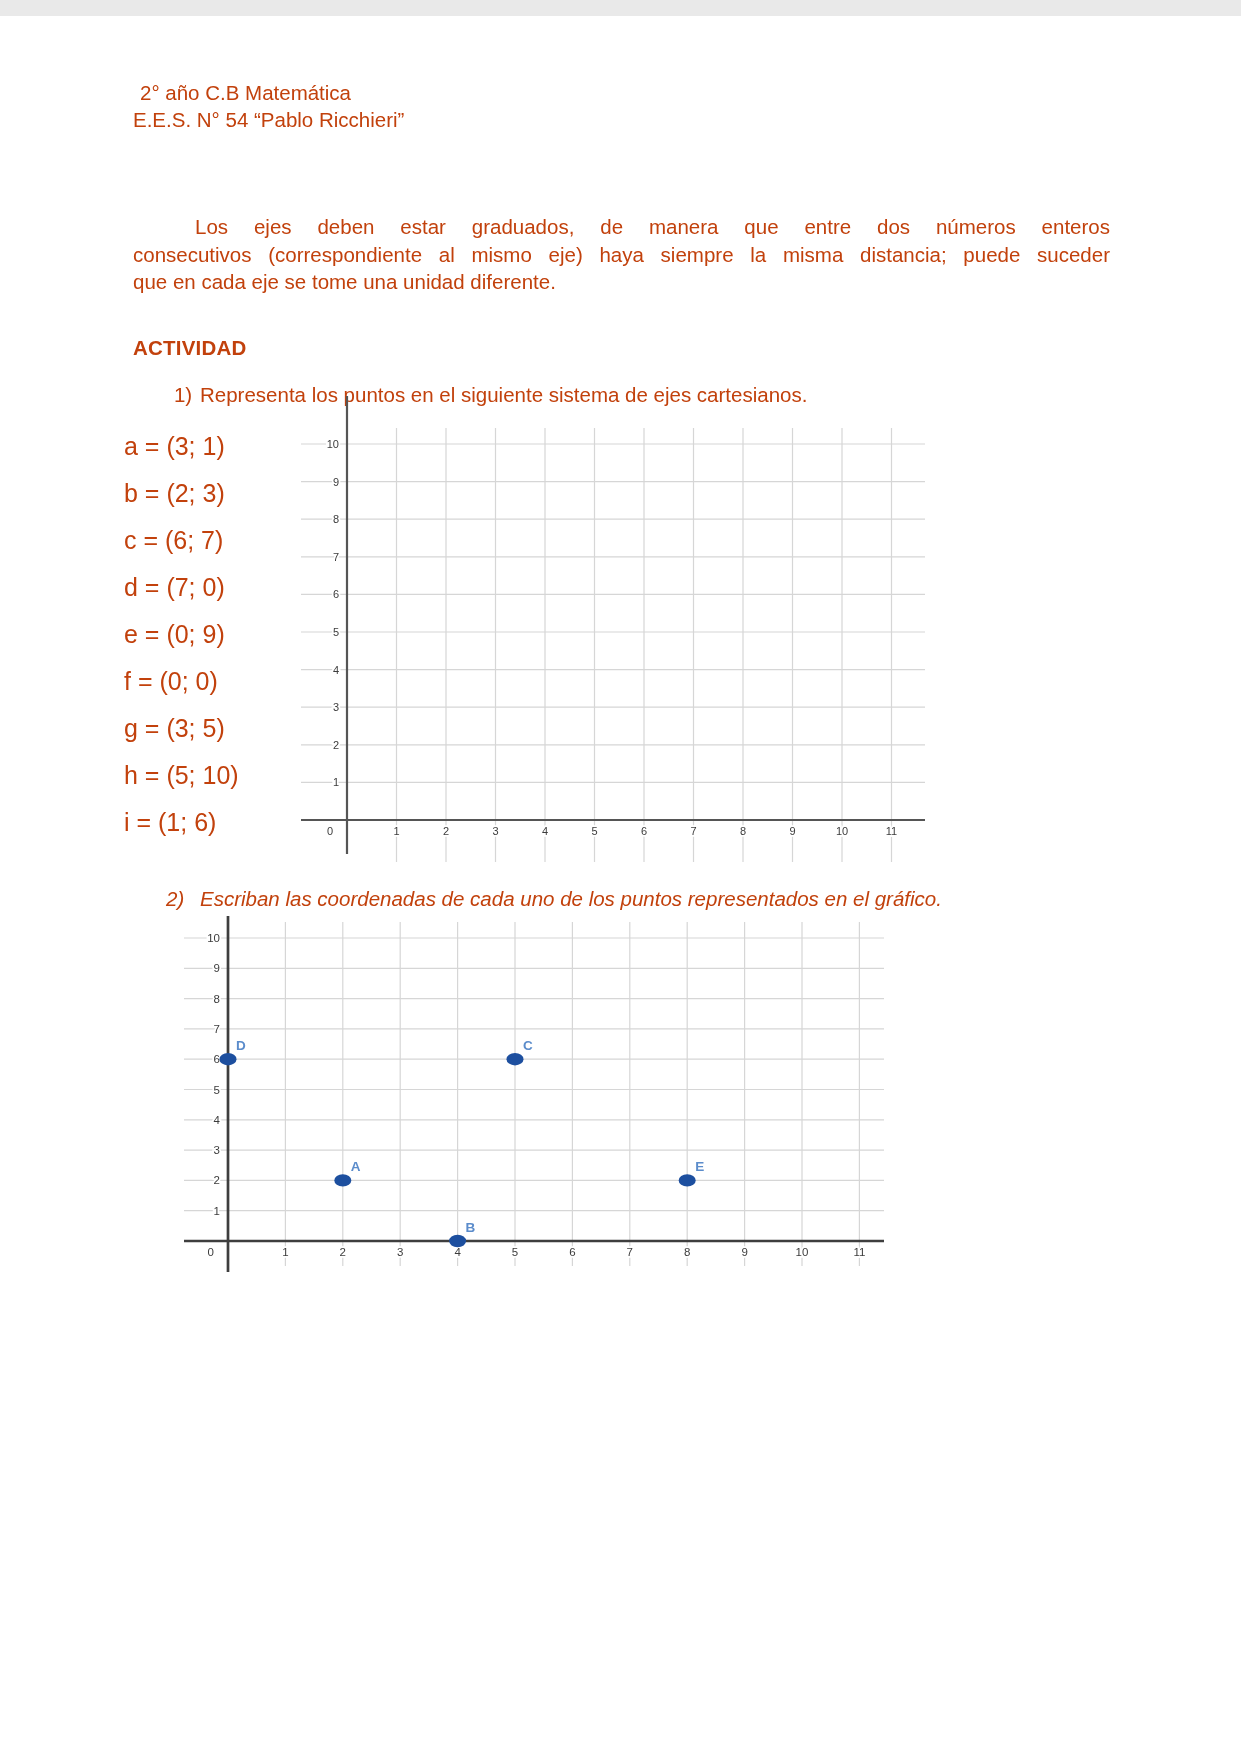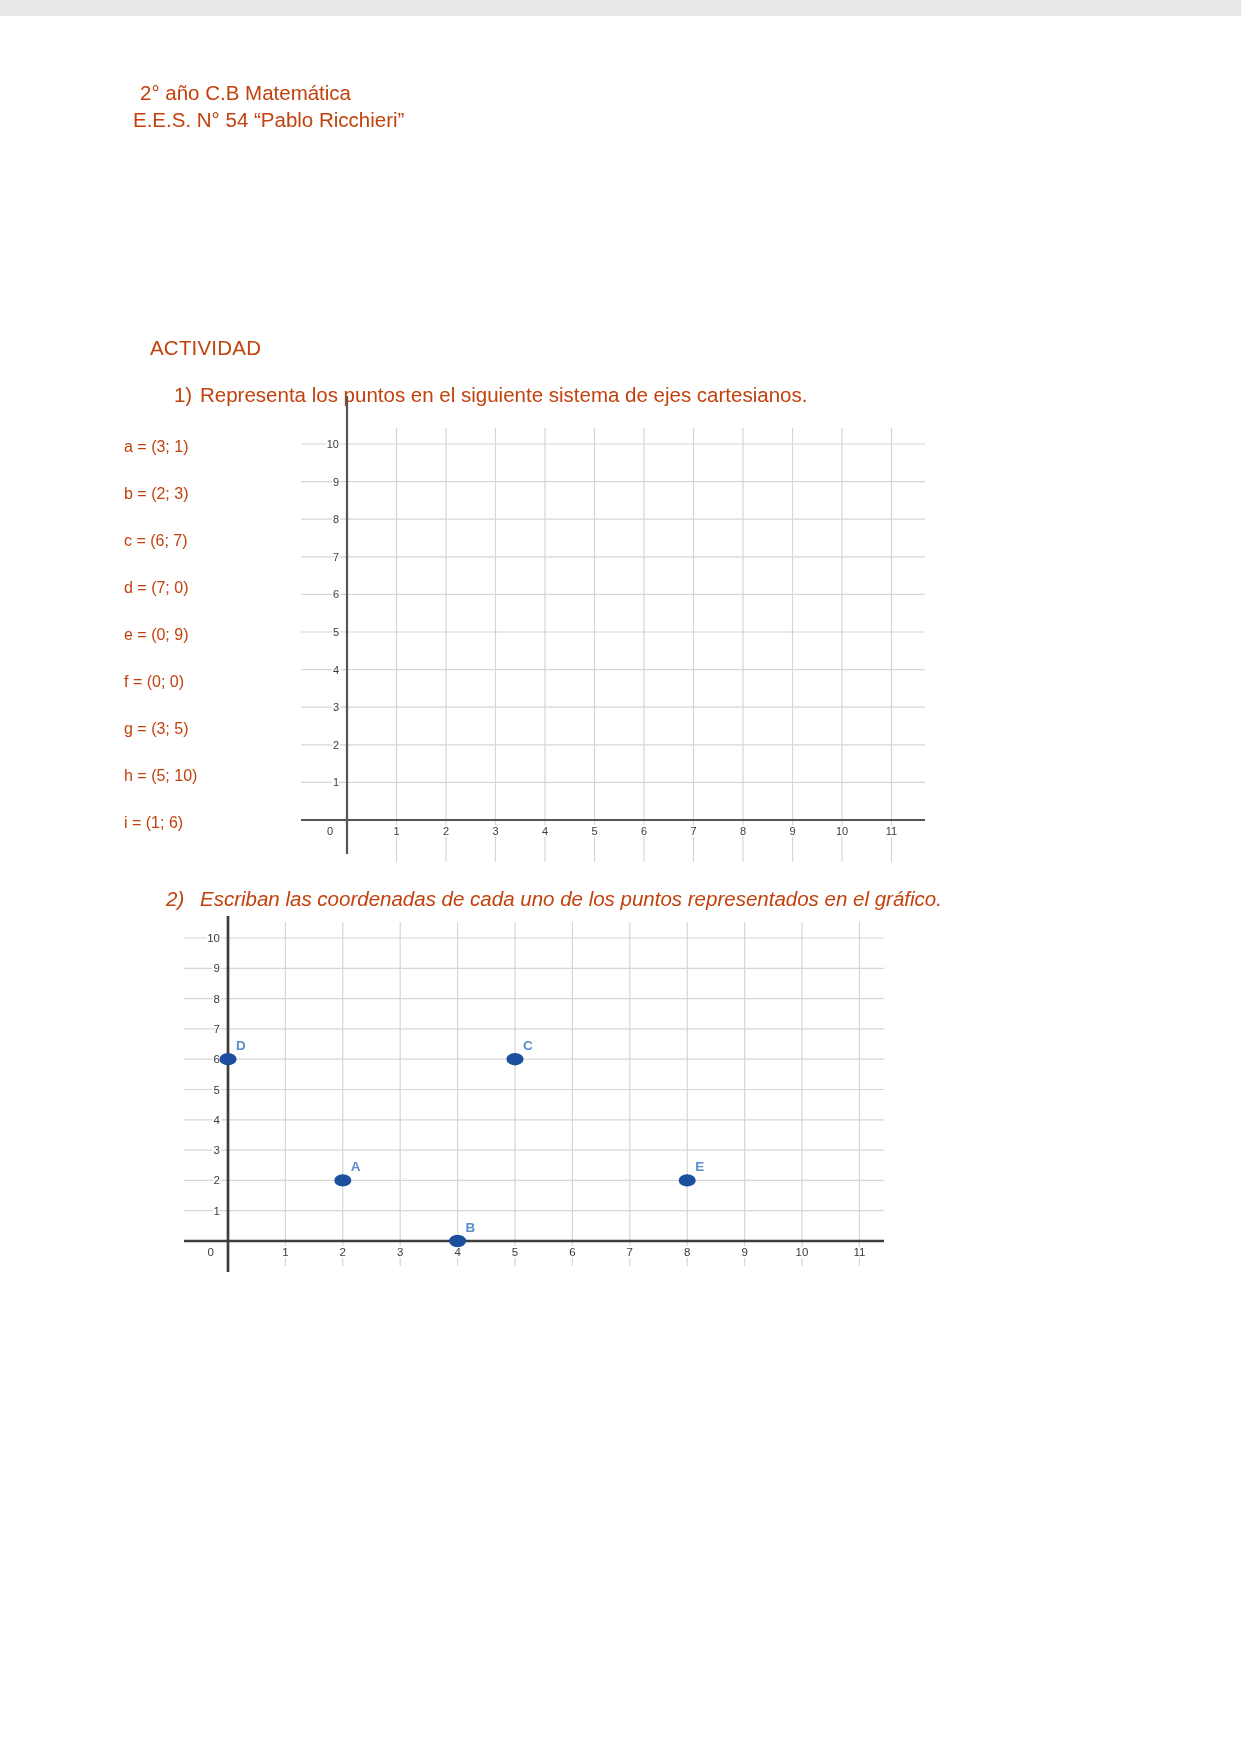--- a/index.html
+++ b/index.html
@@ -13,42 +13,47 @@
     margin:16px auto;
   }
   .hdr{position:absolute;left:133px;top:63px;font-size:20.5px;line-height:27px;}
   .hdr .l1{padding-left:7px;}
   .para{position:absolute;left:133px;width:977px;font-size:20.5px;line-height:27.5px;}
   .p1{top:131px;}
   .p2{top:197px;}
   .pline{white-space:nowrap;}
   .jline{text-align:justify;text-align-last:justify;white-space:normal;}
   .ind{text-indent:62px;}
-  .activity{position:absolute;left:150px;top:320px;font-size:20.5px;font-weight:normal;letter-spacing:.2px;text-align:right;}
+  .activity{position:absolute;left:133px;top:320px;font-size:20.5px;font-weight:bold;letter-spacing:.2px;text-align:right;}
   .item{position:absolute;font-size:20.5px;white-space:nowrap;}
   .item .num{display:inline-block;min-width:34px;}
   .item1{left:166px;top:367px;text-align:center;}
   .item2{left:166px;top:871px;font-style:italic;}
-  .pts{position:absolute;left:124px;top:407px;font-size:16px;}
+  .pts{position:absolute;left:124px;top:407px;font-size:25px;}
   .pts .pt{height:47px;line-height:47px;white-space:nowrap;}
   svg.grid{position:absolute;}
   #grid1{left:291px;top:366px;}
   #grid2{left:168px;top:898px;}
 </style>
 </head>
 <body>
 
 <div class="page">
 
   <div class="hdr">
     <div class="l1">2° año C.B Matemática</div>
     <div class="l2">E.E.S. N° 54 “Pablo Ricchieri”</div>
   </div>
 
 
+  <div class="para p2">
+    <div class="jline ind">Los ejes deben estar graduados, de manera que entre dos números  enteros</div>
+    <div class="jline">consecutivos (correspondiente al mismo eje) haya siempre la misma distancia; puede suceder</div>
+    <div class="pline">que en cada eje se tome una unidad diferente.</div>
+  </div>
 
   <div class="activity">ACTIVIDAD</div>
 
   <div class="item item1">
     <span class="num">1)</span><span>Representa los puntos en el siguiente sistema de ejes cartesianos.</span>
   </div>
 
   <div class="pts">
     <div class="pt">a = (3; 1)</div>
     <div class="pt">b = (2; 3)</div>

